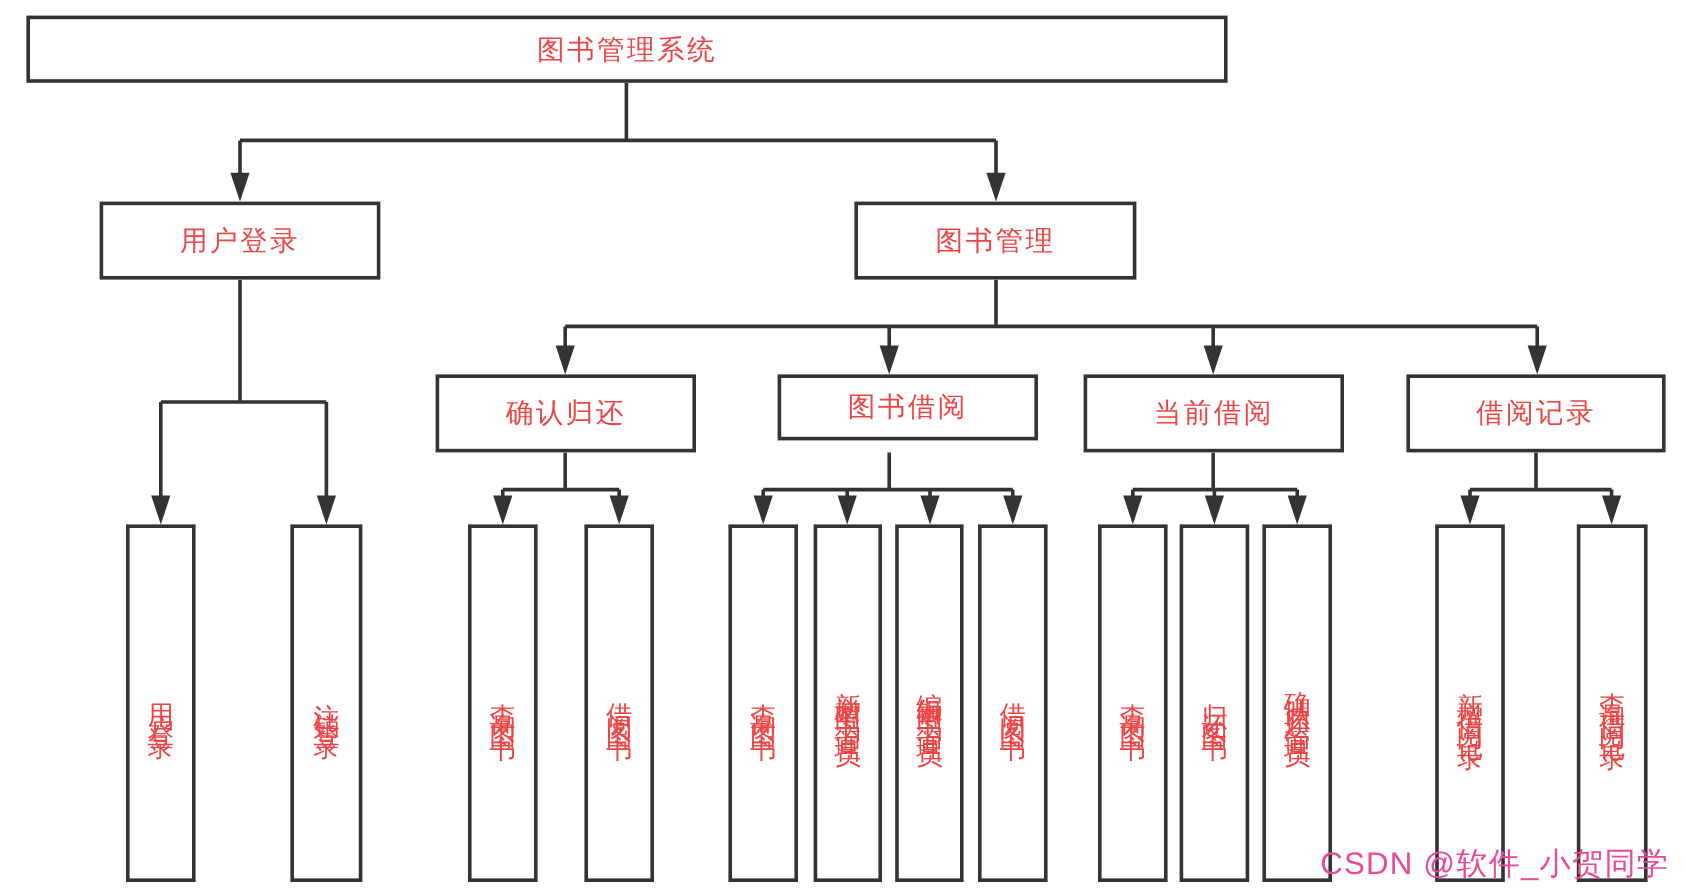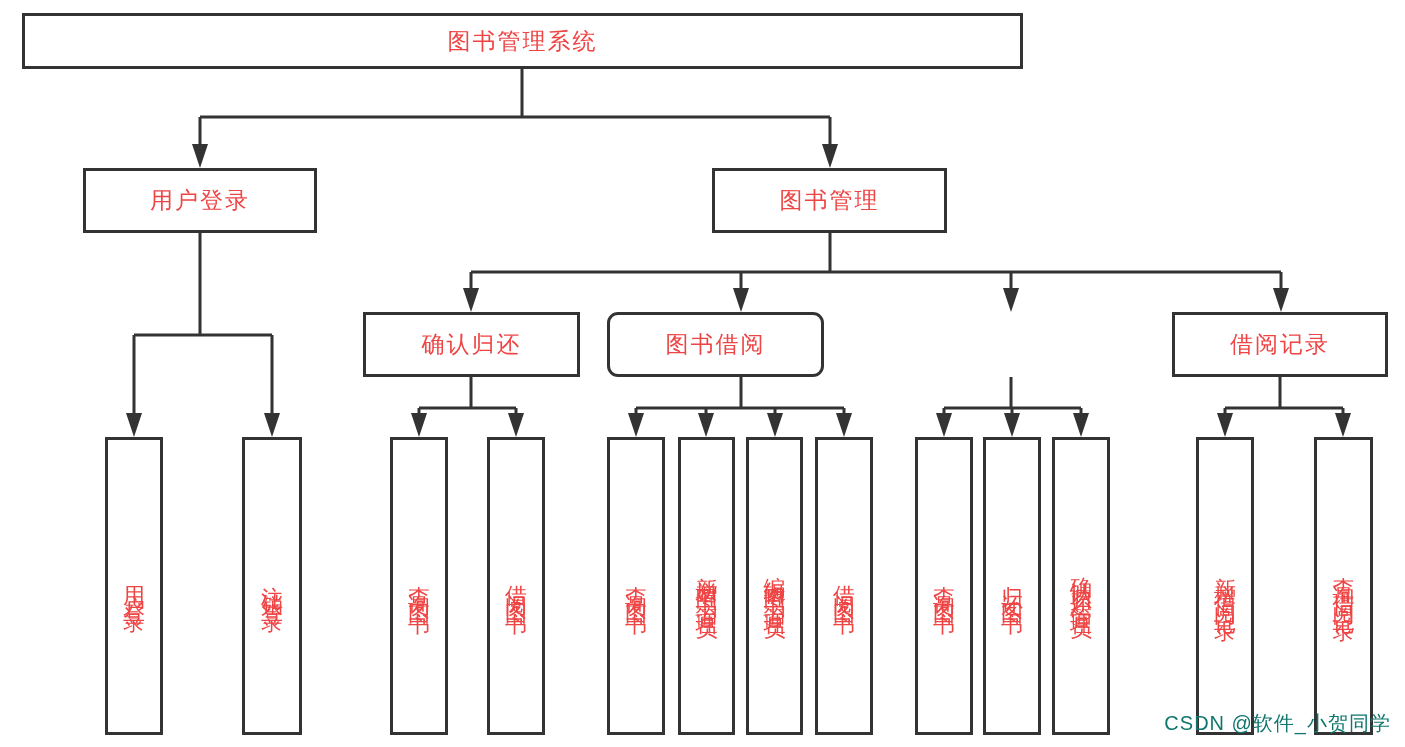--- a/index.html
+++ b/index.html
@@ -29,22 +29,22 @@
     text-orientation: mixed;
     font-size: 22px;
     letter-spacing: 9px;
     line-height: 1;
   }
   .v.long { letter-spacing: 6px; }
   .watermark {
     position: absolute;
     right: 14px;
     bottom: 10px;
-    font-size: 20px;
-    color: #0f766e;
+    font-size: 26px;
+    color: #ec4899;
     z-index: 5;
     letter-spacing: 1px;
     white-space: nowrap;
   }
 </style>
 </head>
 <body>
 
 <div class="canvas">
 
@@ -87,21 +87,22 @@
       <path d="M1335,413 L1351,413 L1343,437 Z"></path>
     </g>
   </svg>
 
   <div class="node h" style="left:22px; top:13px; width:1001px; height:56px;">图书管理系统</div>
 
   <div class="node h" style="left:83px; top:168px; width:234px; height:65px;">用户登录</div>
   <div class="node h" style="left:712px; top:168px; width:235px; height:65px;">图书管理</div>
 
   <div class="node h" style="left:363px; top:312px; width:217px; height:65px;">确认归还</div>
-  <div class="node h" style="left:607px; top:312px; width:217px; height:65px;border-radius:11px;">图书借阅</div>
+  <div class="node h" style="left:648px; top:312px; width:217px; height:55px;">图书借阅</div>
+  <div class="node h" style="left:903px; top:312px; width:217px; height:65px;">当前借阅</div>
   <div class="node h" style="left:1172px; top:312px; width:216px; height:65px;">借阅记录</div>
 
   <div class="node v" style="left:105px; top:437px; width:58px; height:298px;">用户登录</div>
   <div class="node v" style="left:242px; top:437px; width:60px; height:298px;">注销登录</div>
 
   <div class="node v" style="left:390px; top:437px; width:58px; height:298px;">查询图书</div>
   <div class="node v" style="left:487px; top:437px; width:58px; height:298px;">借阅图书</div>
 
   <div class="node v" style="left:607px; top:437px; width:58px; height:298px;">查询图书</div>
   <div class="node v long" style="left:678px; top:437px; width:57px; height:298px;">新增图书（管理员）</div>

